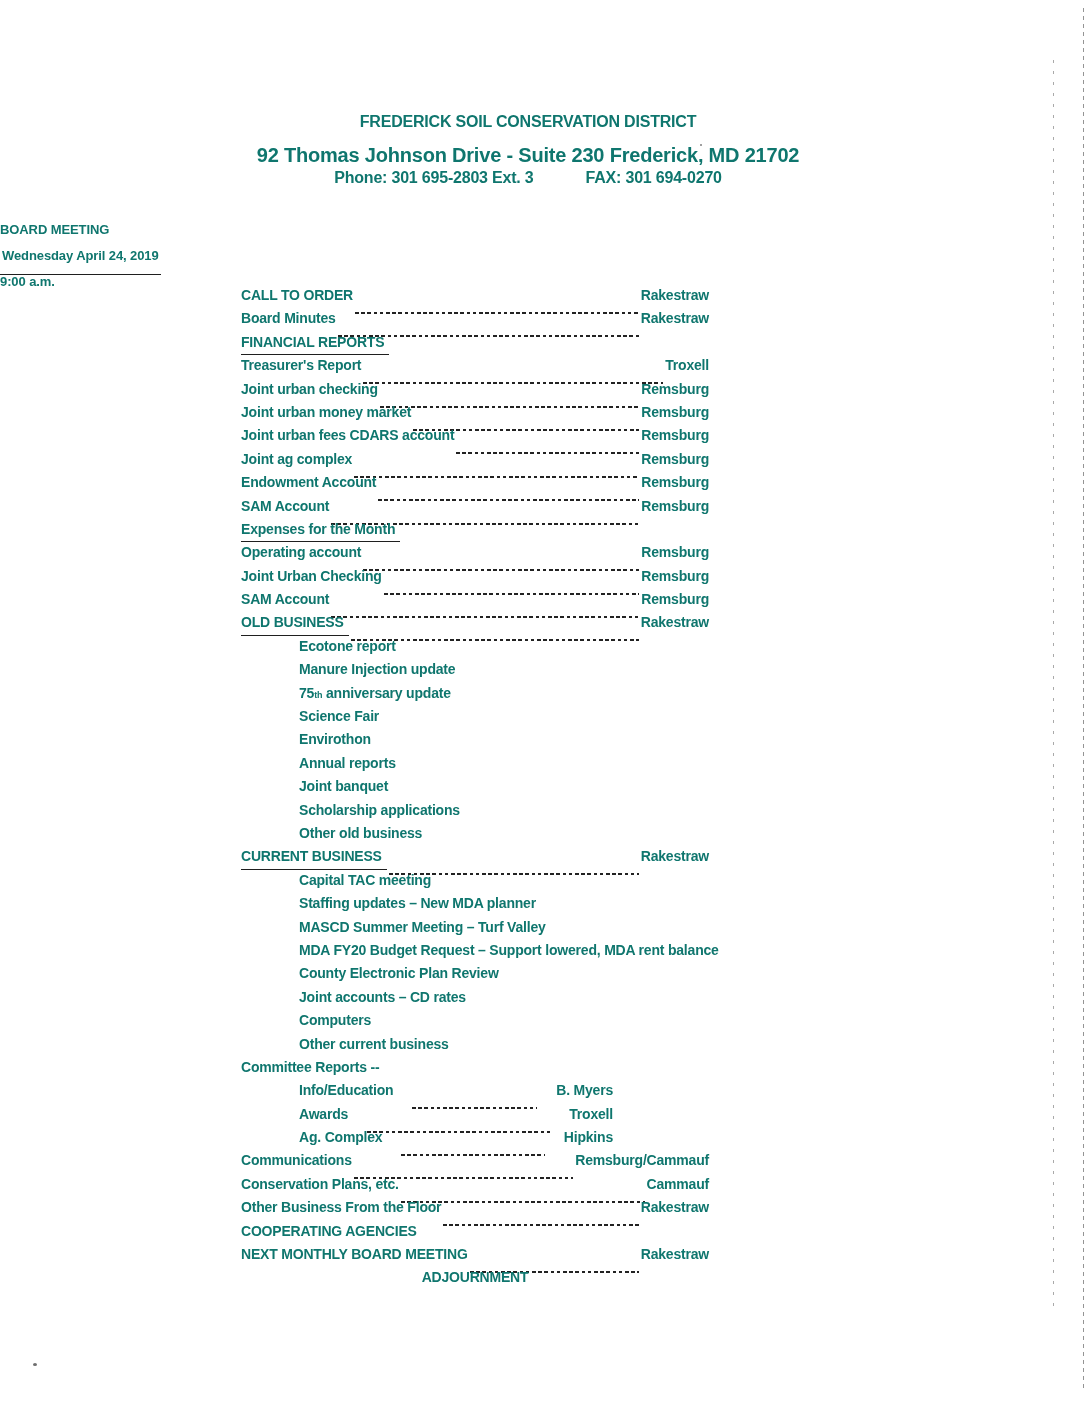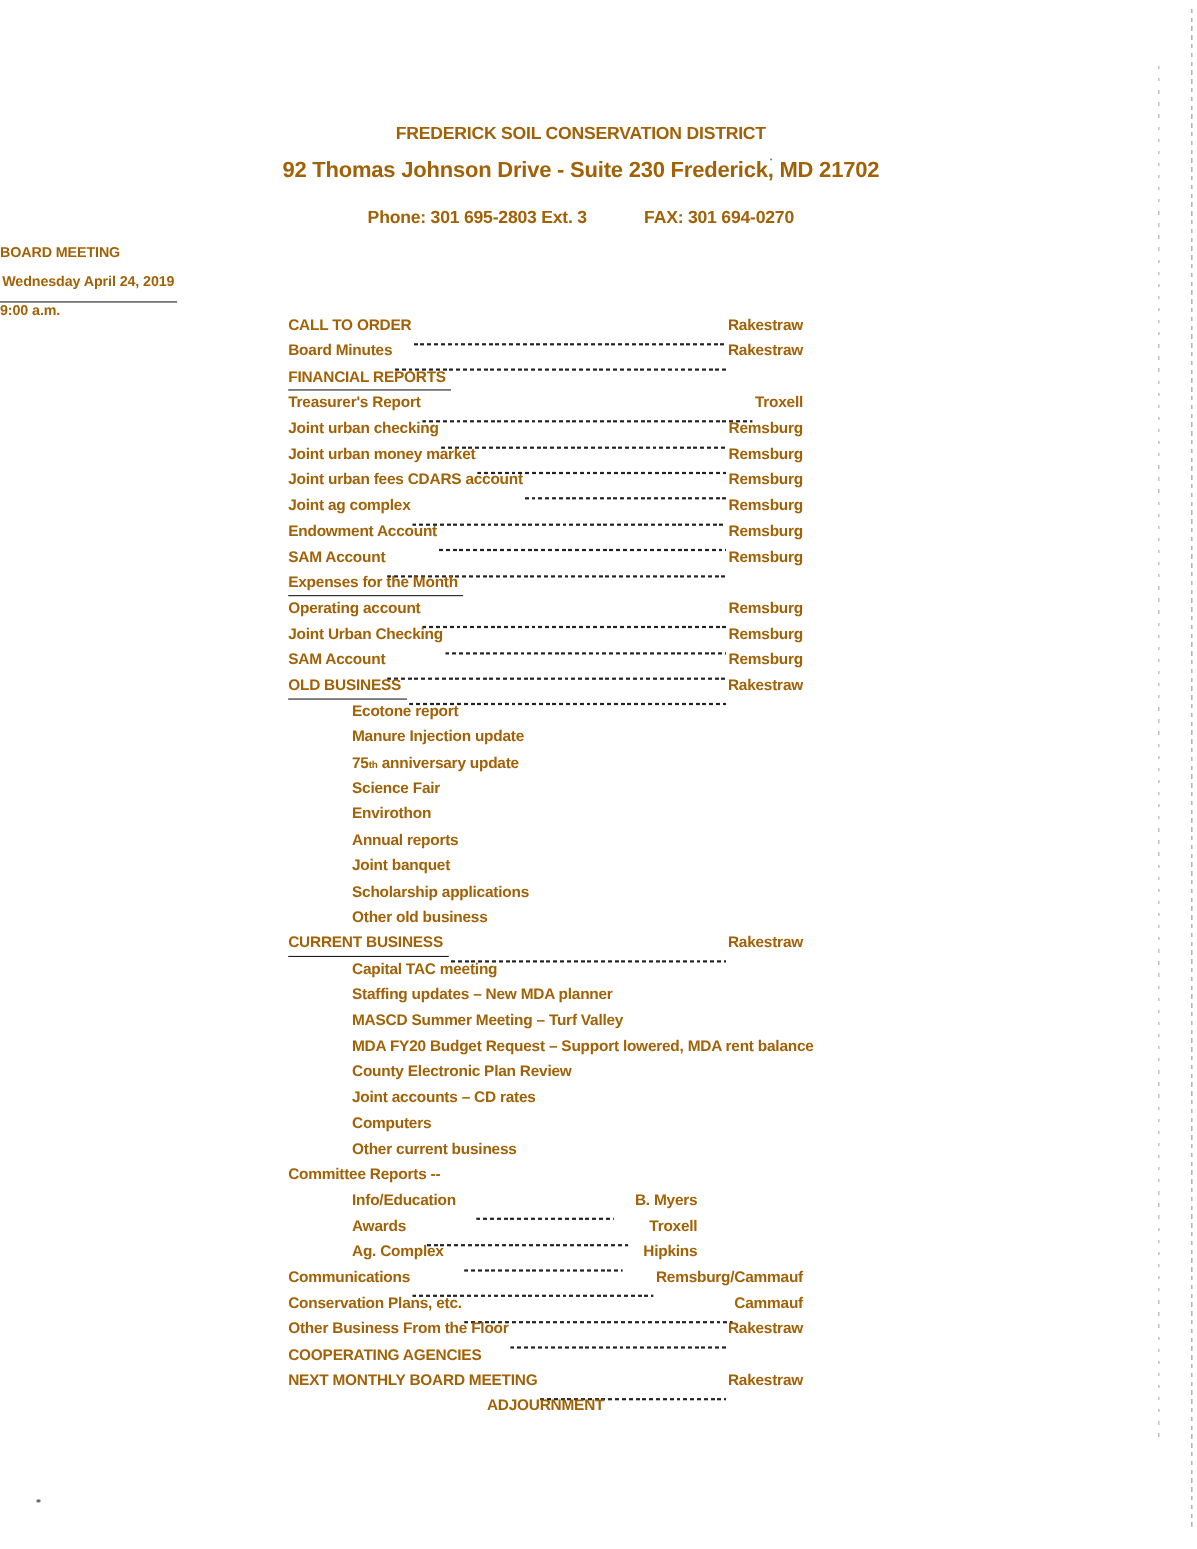--- a/index.html
+++ b/index.html
@@ -1,32 +1,32 @@
 <!DOCTYPE html>
 <html><head>
 <meta charset="utf-8">
 <style>
   html,body{margin:0;padding:0;background:#ffffff;}
   body{width:1088px;height:1408px;position:relative;overflow:hidden;
        font-family:"Liberation Sans",sans-serif;}
-  .page{position:absolute;inset:0;background:#ffffff;color:#a16207;font-weight:bold;border-radius:30px;}
+  .page{position:absolute;inset:0;background:#ffffff;color:#0f766e;font-weight:bold;border-radius:30px;}
 
   
   .hdr{position:absolute;top:113px;left:0;width:1056px;text-align:center;letter-spacing:-0.2px;}
   .org{font-size:16px;}
   .addr{font-size:20px;margin-top:13px;}
-  .contact{margin-top:23px;font-size:16px;display:flex;justify-content:center;gap:52px;}
+  .contact{margin-top:2px;font-size:16px;display:flex;justify-content:center;gap:52px;}
   .hdr2{position:absolute;top:207px;left:0;width:956px;text-align:left;letter-spacing:-0.1px;margin-top:15px;}
   .meeting{font-size:13px;}
   .mdate{margin-top:11px;font-size:13px;}
   .mdate .u{border-bottom:1.6px solid #1f1f1f;padding:0 2px 11px 2px;}
   .mtime{margin-top:11px;font-size:13px;}
 
   
-  .agenda{position:absolute;left:262px;top:284px;width:468px;font-size:14px;letter-spacing:-0.2px;}
+  .agenda{position:absolute;left:241px;top:284px;width:468px;font-size:14px;letter-spacing:-0.2px;}
   .row{display:flex;align-items:baseline;height:23.4px;line-height:23.4px;position:relative;}
   .row .lbl{white-space:pre;}
   .row.hd .lbl{border-bottom:1.7px solid #1f1f1f;padding-right:5px;}
   .row.sub{padding-left:58px;}
   .row.subleader{padding-left:58px;width:372px;box-sizing:border-box;gap:17px;}
   .row.center{display:block;text-align:center;}
   .leader{flex:1 1 auto;min-width:10px;position:relative;}
   .leader::after{content:"";position:absolute;left:2px;right:2px;top:12px;height:2px;
     background:repeating-linear-gradient(90deg,#222 0 3.6px,transparent 3.6px 6.2px);}
   .who{white-space:pre;}

